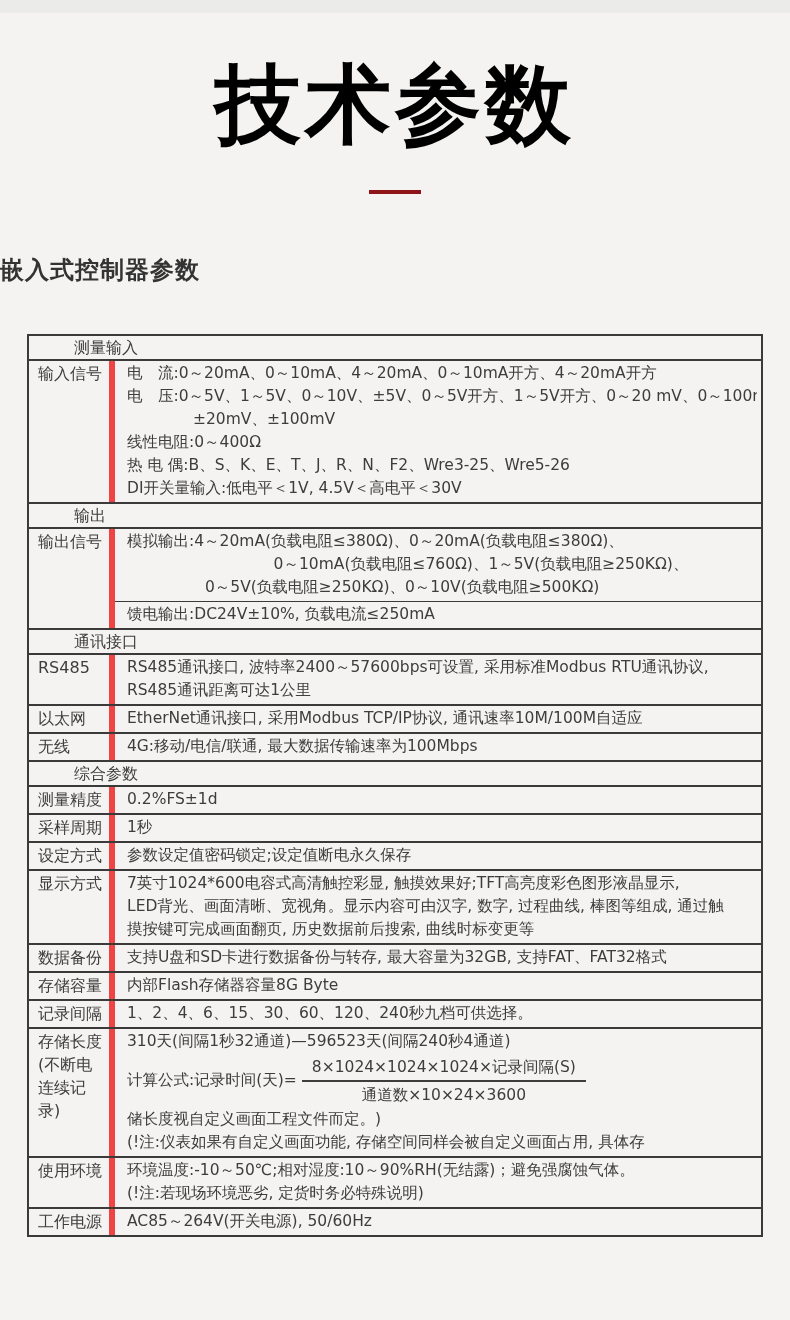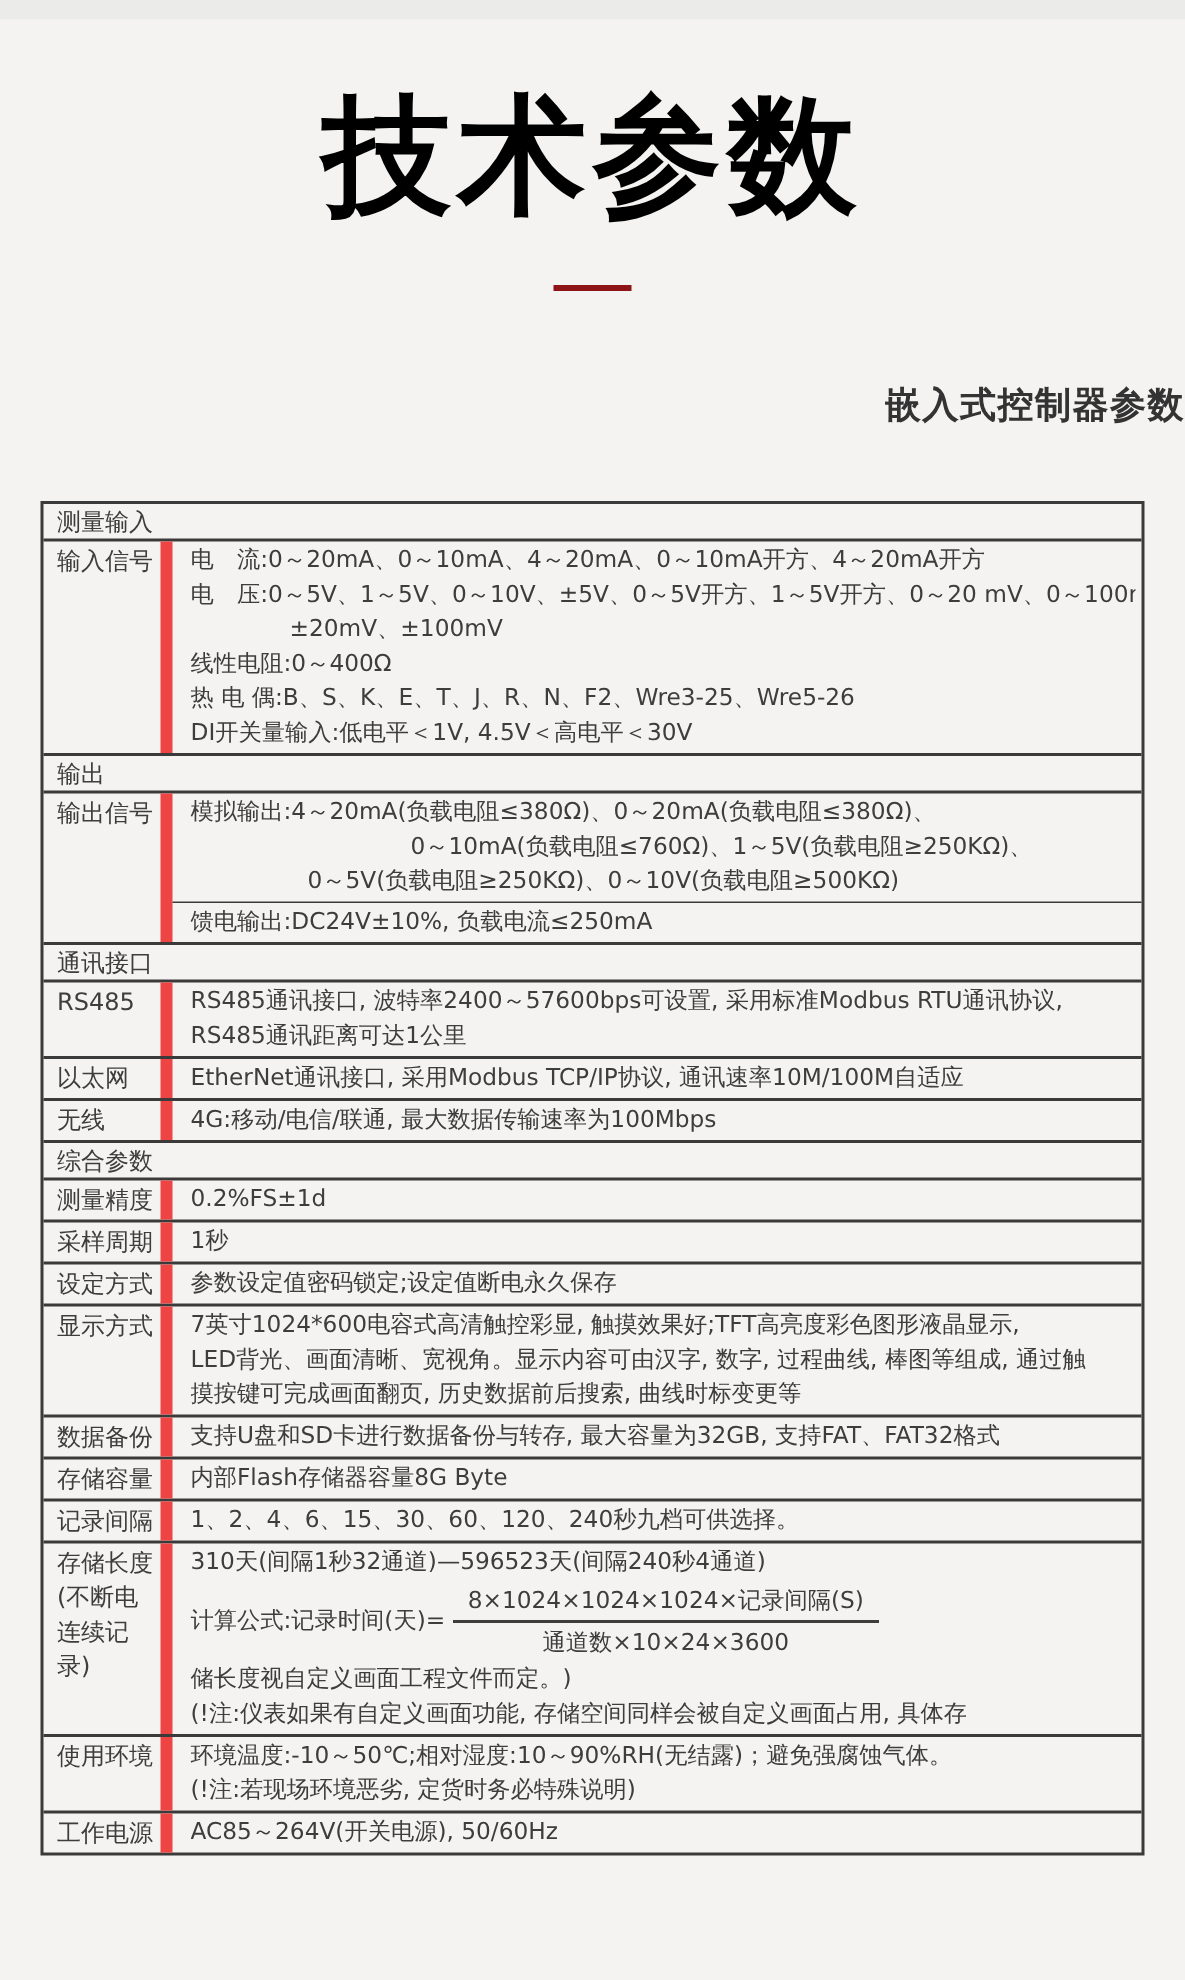--- a/index.html
+++ b/index.html
@@ -21,43 +21,43 @@
     letter-spacing:4px;
     color:#000000;
   }
   .title-divider{
     width:52px;height:4px;
     margin:38px auto 0;
     background:#8e1418;
   }
   .page-subtitle{
     margin-top:60px;
-    text-align:right;
+    text-align:left;
     font-size:24px;
     font-weight:700;
     color:#333;
     letter-spacing:1px;
     font-family:Liberation Mono, monospace;
   }
   .spec-table{
     box-sizing:border-box;
     margin:48px auto 0;
     width:736px;
     border:2px solid #3a3a3a;
     background:transparent;
   }
   .trow{display:flex;border-top:2px solid #3a3a3a;}
   .trow:first-child{border-top:none;}
   .trow.section{display:block;padding:0 9px;}
-  .section-label{font-size:16px;line-height:23px;color:#3d3d3d;}
+  .section-label{font-size:16px;line-height:23px;color:#3d3d3d;margin-left:36px;}
   .lcell{
     box-sizing:border-box;
     flex:0 0 86px;
     padding:1px 2px 1px 9px;
-    border-right:8px solid #ef4444;
+    border-right:6px solid #ef4444;
     font-size:16px;line-height:23px;
     white-space:pre-line;
     color:#3d3d3d;
   }
   .ccell{flex:1;min-width:0;display:flex;flex-direction:column;}
   .subcell{padding:1px 4px 2px 12px;}
   .subcell + .subcell{border-top:1.5px solid #3a3a3a;}
   .line{
     font-size:15.5px;line-height:23px;
     white-space:nowrap;overflow:hidden;

